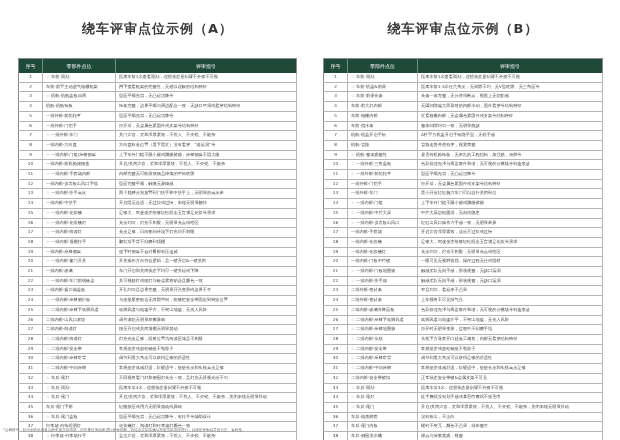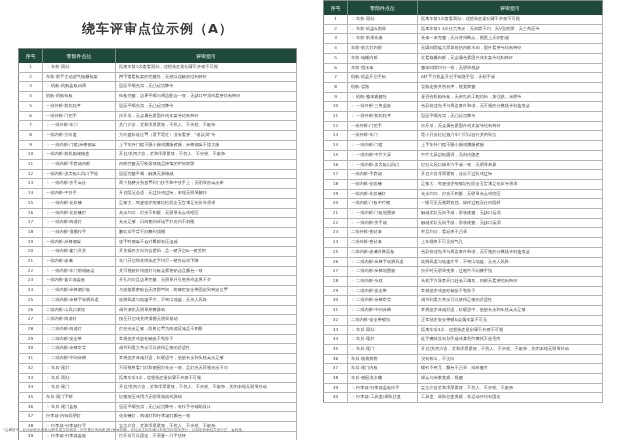--- a/index.html
+++ b/index.html
@@ -1,20 +1,20 @@
 <!DOCTYPE html>
 <html><head>
 <meta charset="utf-8">
 <style>
   html,body{margin:0;padding:0;background:#fff;}
   body{width:620px;height:440px;position:relative;overflow:hidden;font-family:"DejaVu Sans",sans-serif;color:#333;}
   .panel{position:absolute;top:0;}
   .panel.a{left:18px;width:279px;}
   .panel.b{left:323px;width:280px;}
-  .title{height:48px;line-height:22px;padding-top:18px;box-sizing:border-box;text-align:center;font-size:13px;font-weight:bold;color:#3a3a3a;letter-spacing:1px;}
+  .title{height:58px;line-height:22px;padding-top:18px;box-sizing:border-box;text-align:center;font-size:13px;font-weight:bold;color:#3a3a3a;letter-spacing:1px;}
   table{border-collapse:collapse;width:100%;table-layout:fixed;border:1px solid #8a8a8a;}
   thead th{background:#1f4a3a;color:#fff;font-size:5px;font-weight:normal;height:14px;padding:0;border-right:1px solid #6f8f82;}
   thead th:last-child{border-right:none;}
   tbody td{font-size:4.2px;height:8.7px;line-height:8.7px;padding:0 0 0 3px;border-bottom:1px solid #b5b5b5;border-right:1px solid #b5b5b5;white-space:nowrap;overflow:hidden;color:#444;}
   tbody td.no{text-align:center;padding:0;}
   .col-no{width:24px;}
   .a .col-part{width:73px;}
   .b .col-part{width:70px;}
   .star{color:#777;}
   .footnote{position:absolute;left:3px;top:428px;font-size:3.6px;color:#666;white-space:nowrap;}
@@ -236,20 +236,21 @@
         <tr>
           <td class="no">40</td>
           <td><span class="star"></span> <span>行李箱-行李箱地板下方</span></td>
           <td>观看平顺，无缺口空洞或看穿结构特征</td>
         </tr>
       </tbody>
   </table>
 </div>
 
 <div class="panel b">
+  <div class="title">绕车评审点位示例（B）</div>
   <table>
     <colgroup>
         <col class="col-no">
         <col class="col-part">
         <col>
       </colgroup>
     <thead>
       <tr>
         <th>序号</th>
         <th>零部件点位</th>

